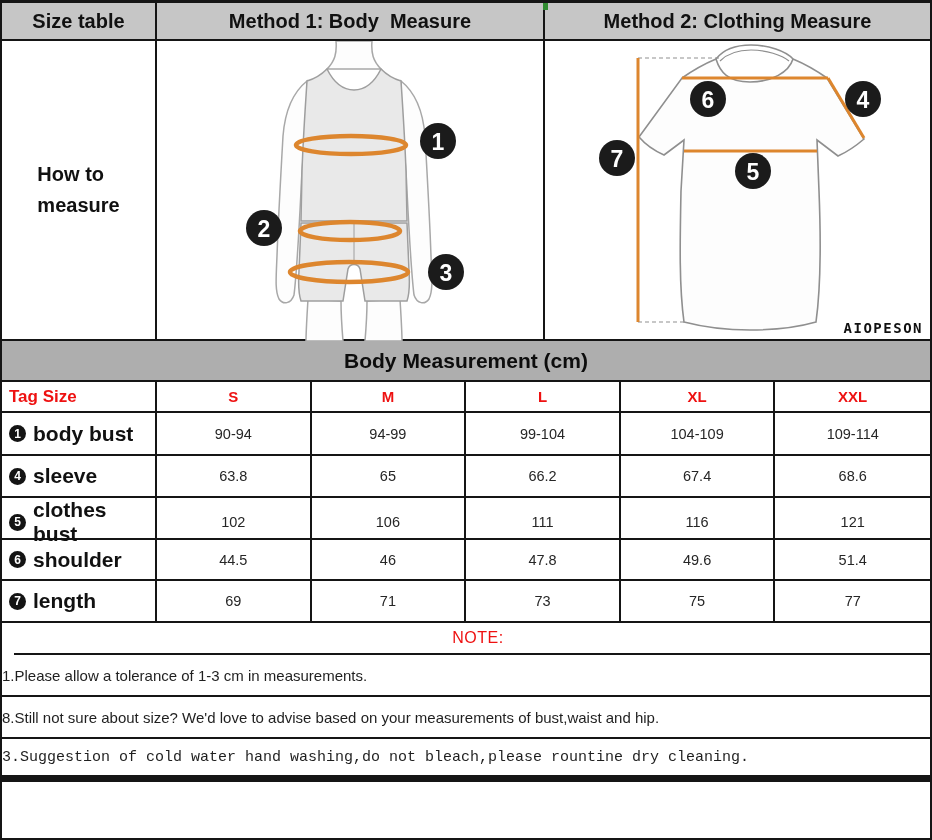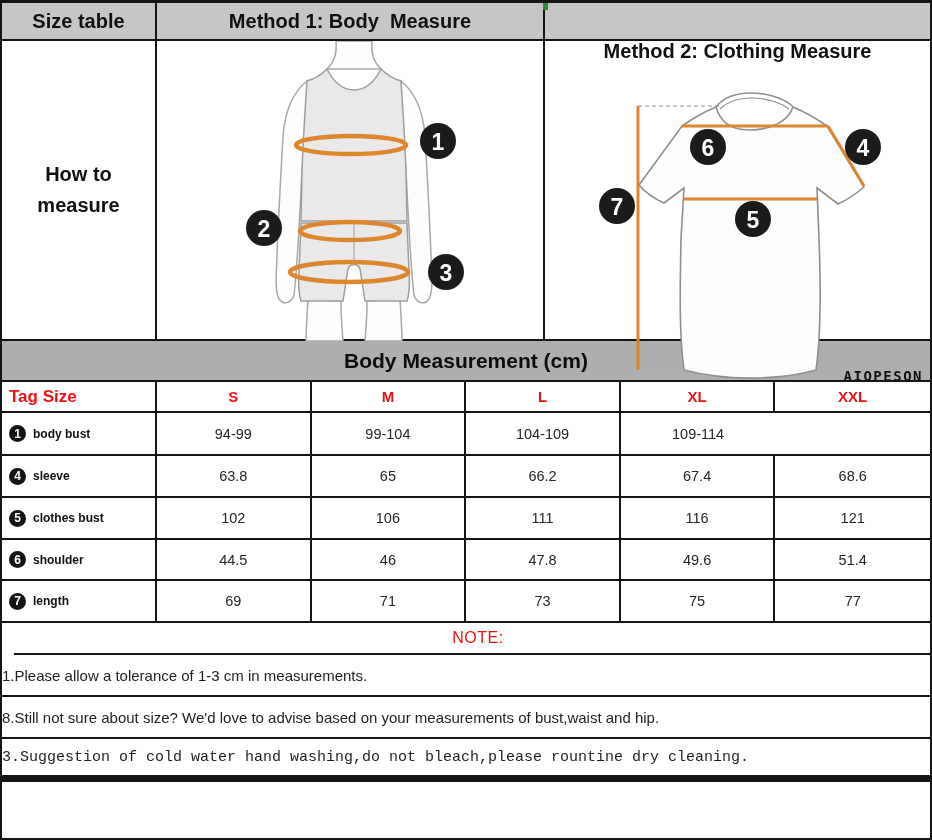--- a/index.html
+++ b/index.html
@@ -12,29 +12,29 @@
   .row { width:100%; border-bottom:2px solid #151515; display:flex; }
   
   #row-header { height:38px; background:#c6c6c6; }
   #row-header .hcell {
     display:flex; align-items:center; justify-content:center;
     font-weight:bold; font-size:20px; color:#111; border-right:2px solid #151515;
   }
   #row-header .hcell:last-child { border-right:none; }
   .w-col1 { width:155px; flex:none; }
   .w-col2 { width:388px; flex:none; }
-  .w-col3 { flex:1;margin-top:48px; }
+  .w-col3 { flex:1; }
   .prewrap { white-space:pre-wrap; }
   #green-artifact { position:absolute; left:541px; top:0; width:5px; height:7px; background:#2f8b30; }
   
   #row-illus { height:300px; background:#fff; }
   #row-illus .icell { border-right:2px solid #151515; position:relative; }
   #row-illus .icell:last-child { border-right:none; }
   #howto {
-    display:flex; align-items:center; justify-content:center; text-align:center;
+    display:flex; align-items:center; justify-content:center; text-align:left;
     font-weight:bold; font-size:20px; color:#111; white-space:pre-line; line-height:1.55;
   }
   svg { display:block; }
   
   .section-title {
     display:flex; align-items:center; justify-content:center;
     background:#aeaeae; font-weight:bold; font-size:21px; color:#0d0d0d;
   }
   #body-title { height:41px; }
   #product-title { height:40px; }
@@ -42,21 +42,21 @@
   .grid { display:grid; grid-template-columns:155px repeat(5,1fr); }
   .grid .cell {
     border-right:2px solid #151515; display:flex; align-items:center; justify-content:center;
   }
   .grid .cell:last-child { border-right:none; }
   .grid .labelcell { justify-content:flex-start; padding-left:7px; gap:7px; }
   #row-tagsize { height:31px; }
   .red { color:#ee1111; }
   .tag-size-label { font-weight:bold; font-size:17px; }
   .size-letter { font-weight:bold; font-size:15px; }
-  .rowlabel { font-weight:bold; font-size:12px; color:#111; }
+  .rowlabel { font-weight:bold; font-size:21px; color:#111; }
   .value { font-size:14.5px; color:#262626; }
   .badge {
     width:17px; height:17px; border-radius:50%; background:#141414; color:#fff;
     display:inline-flex; align-items:center; justify-content:center;
     font-size:12px; font-weight:bold; flex:none;
   }
   .data-row { height:42px; }
   #row-bodybust { height:43px; }
   #row-shoulder { height:41px; }
   
@@ -165,20 +165,21 @@
     <div class="cell red size-letter">L</div>
     <div class="cell red size-letter">XL</div>
     <div class="cell red size-letter">XXL</div>
   </div>
 
   <div class="row grid" id="row-bodybust">
     <div class="cell labelcell">
       <span class="badge">1</span>
       <span class="rowlabel">body bust</span>
     </div>
+    <div class="cell value">90-94</div>
     <div class="cell value">94-99</div>
     <div class="cell value">99-104</div>
     <div class="cell value">104-109</div>
     <div class="cell value">109-114</div>
   </div>
 
 
   <div class="row grid data-row">
     <div class="cell labelcell">
       <span class="badge">4</span>

